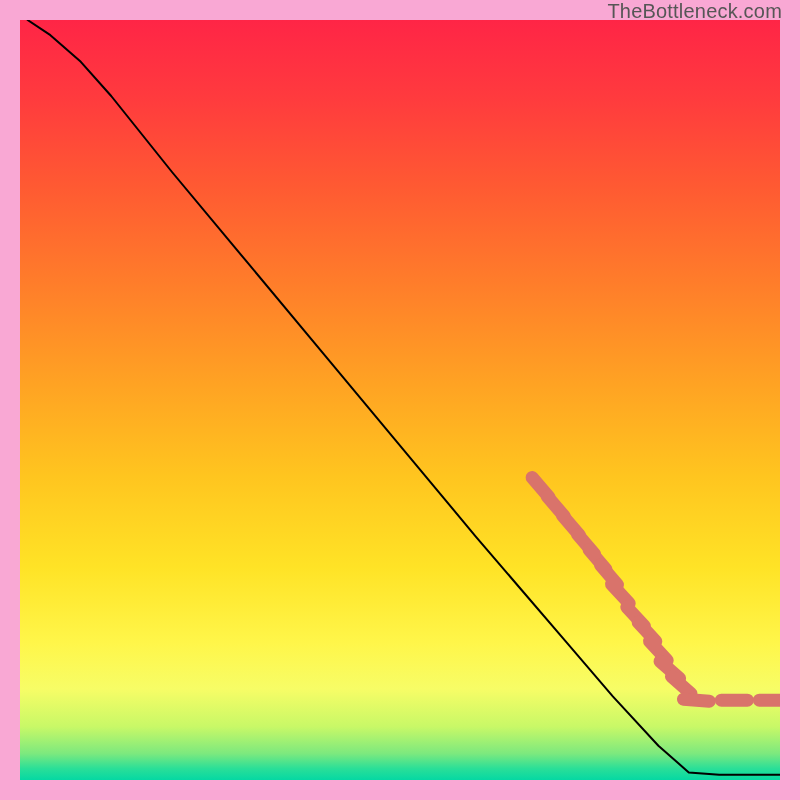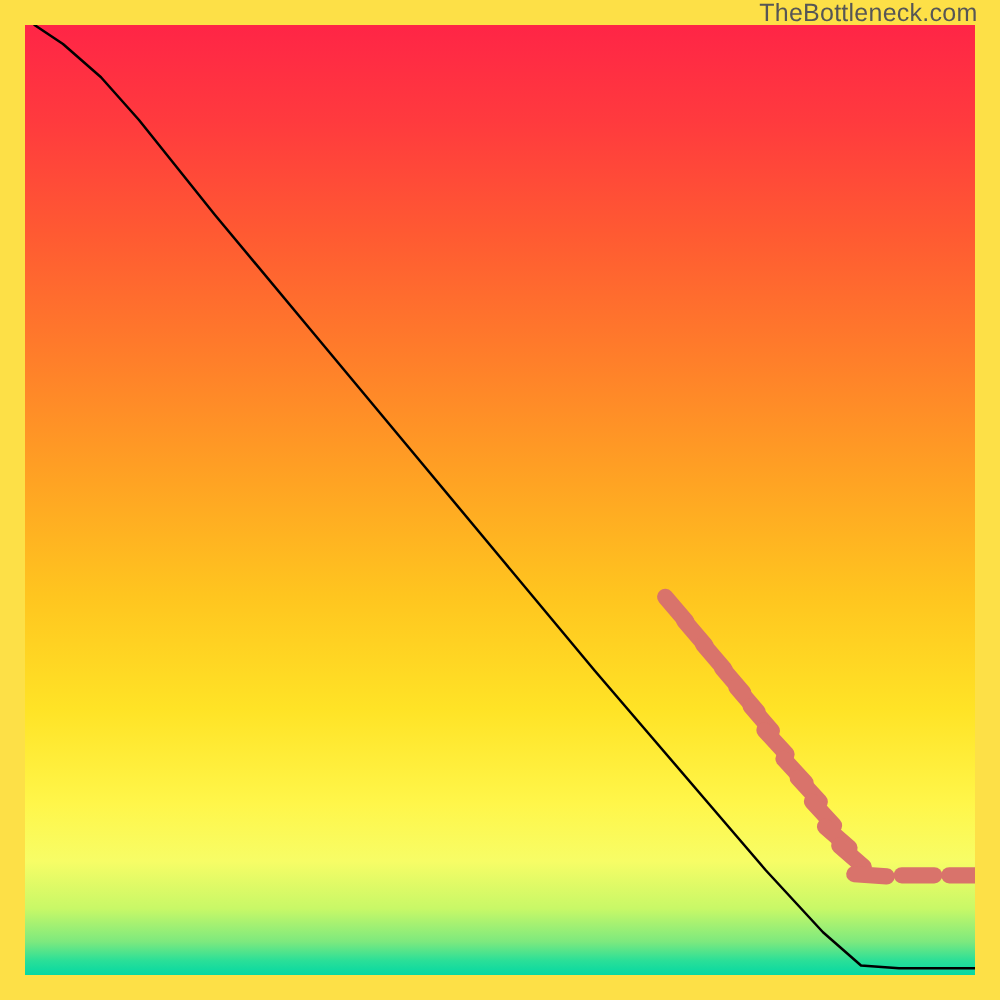--- a/index.html
+++ b/index.html
@@ -1,21 +1,21 @@
 <!DOCTYPE html>
 <html><head>
 <meta charset="utf-8">
 <style>
   * { margin: 0; padding: 0; box-sizing: border-box; }
   html, body { width: 800px; height: 800px; overflow: hidden; background: #000; }
   .frame {
     position: relative;
     width: 800px;
     height: 800px;
-    background: #fde047;
+    background: #f9a8d4;
   }
   .plot-area {
     position: absolute;
     left: 20px;
     top: 20px;
     width: 760px;
     height: 760px;
   }
   .watermark {
     position: absolute;

